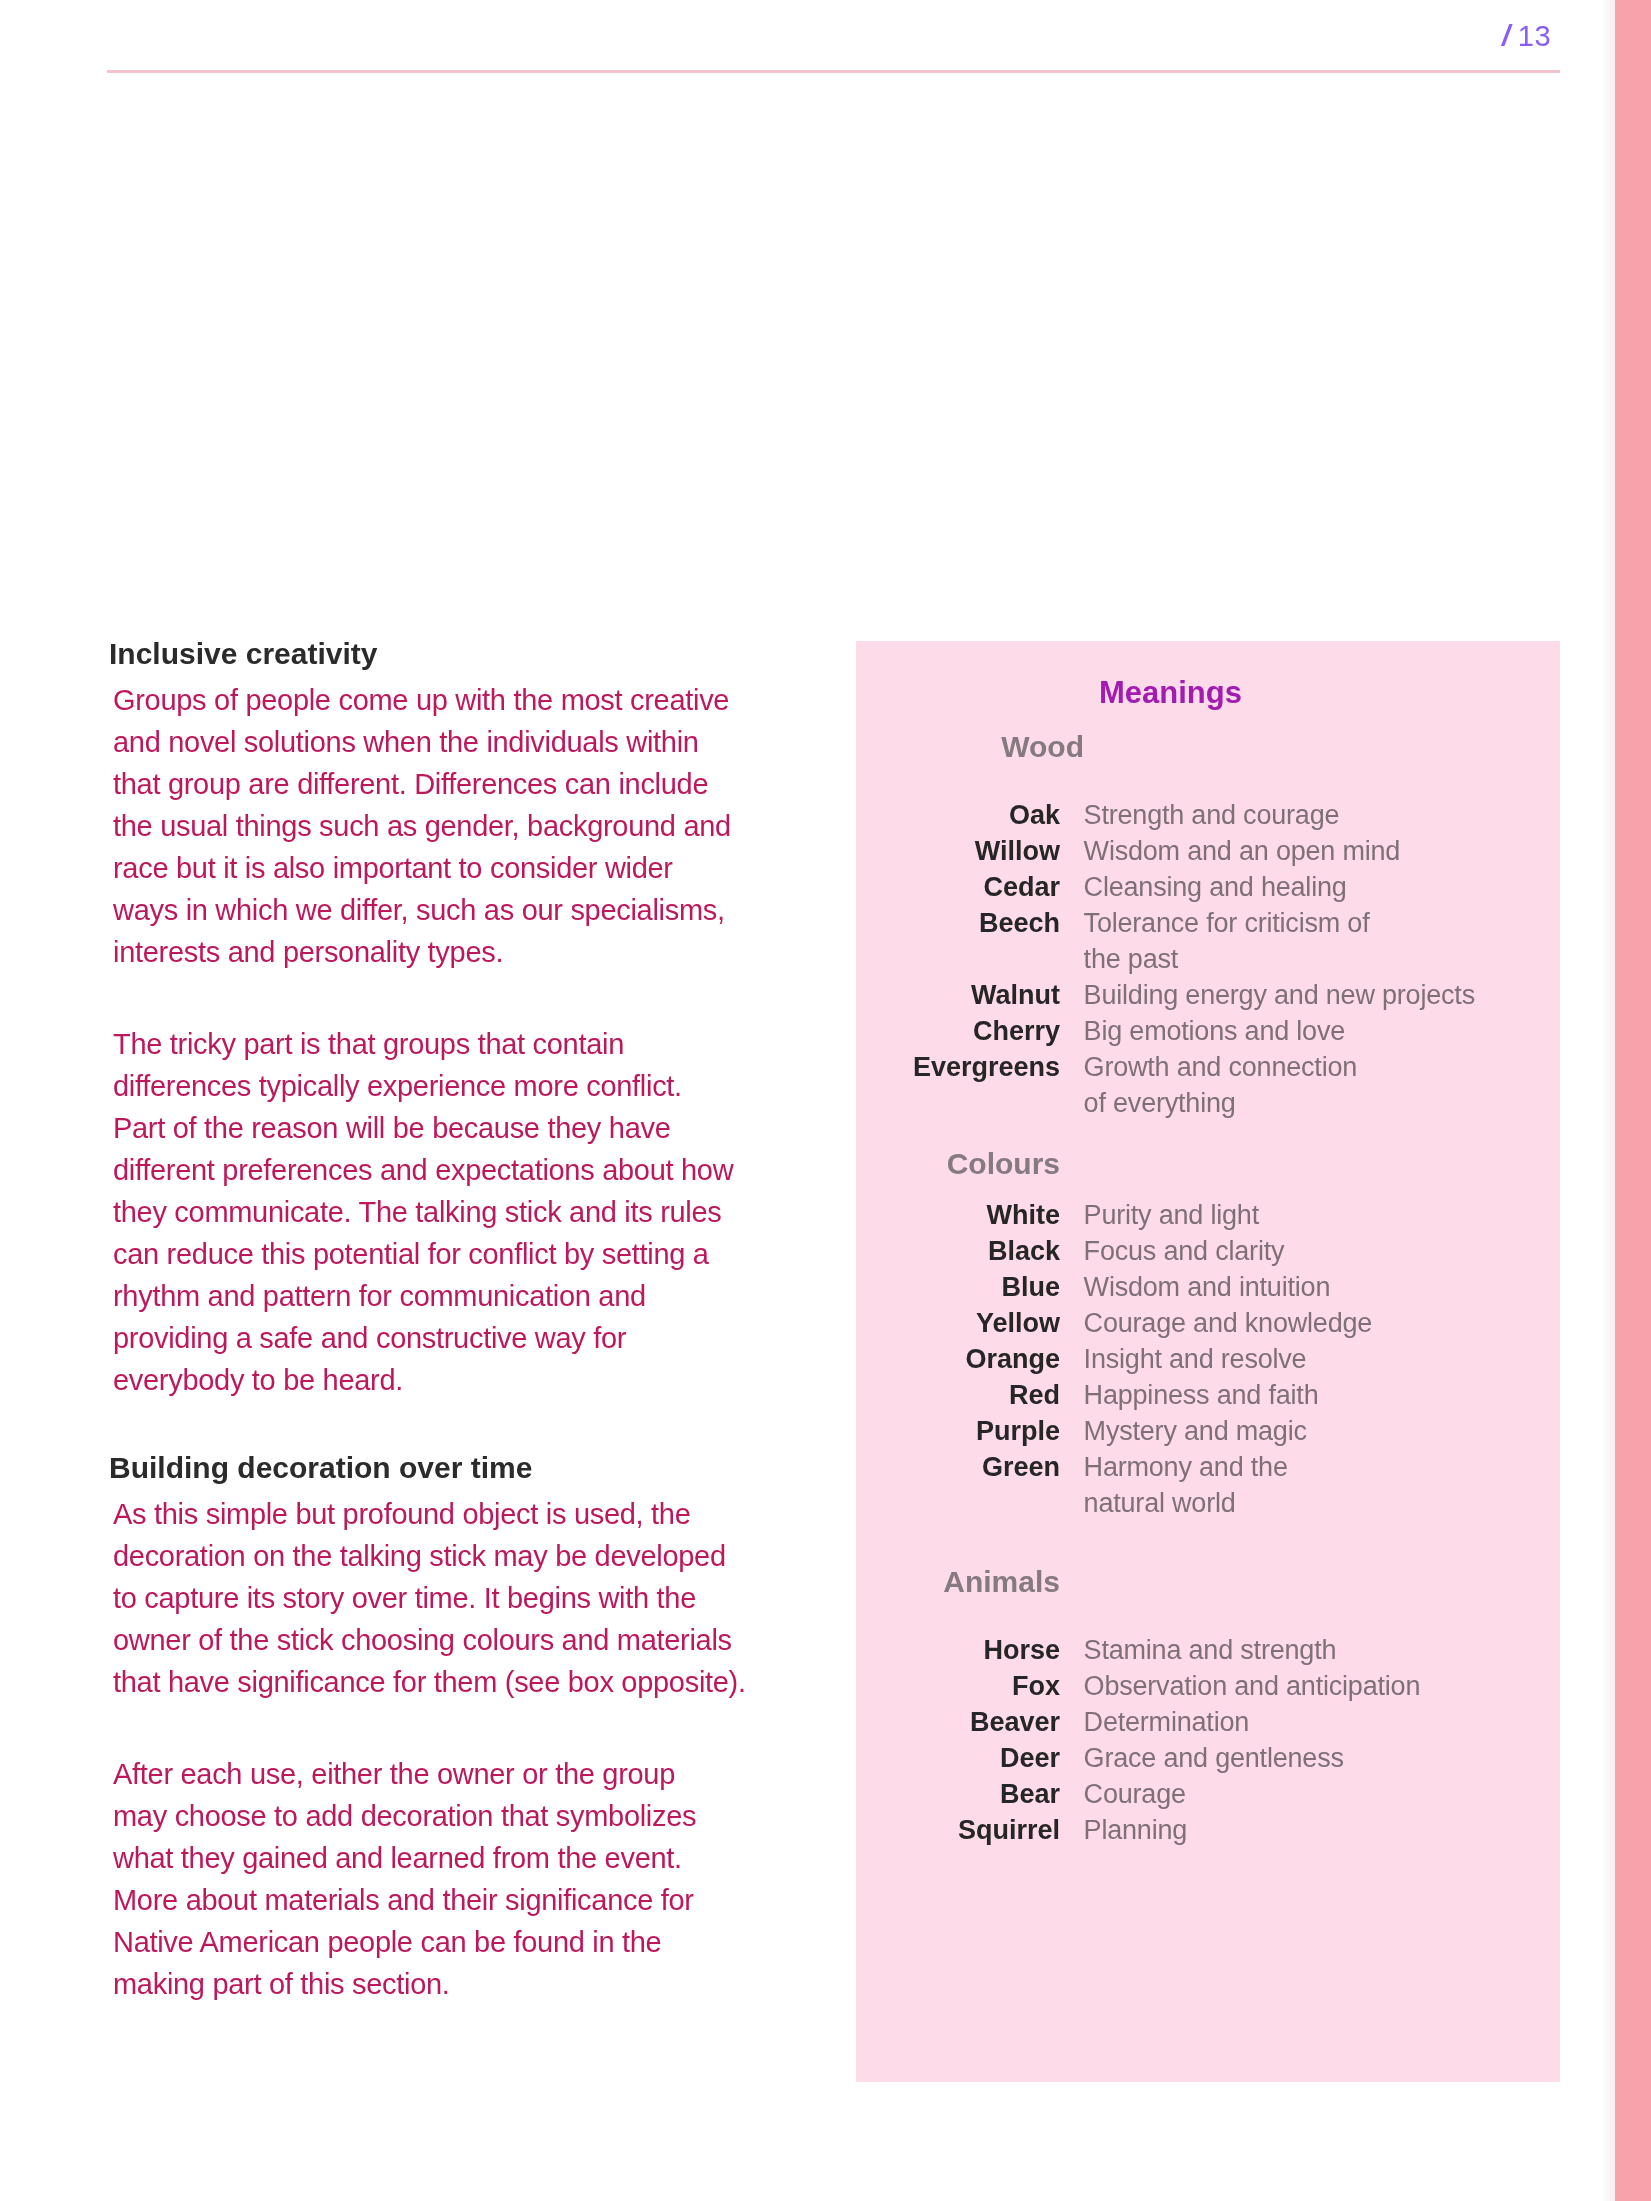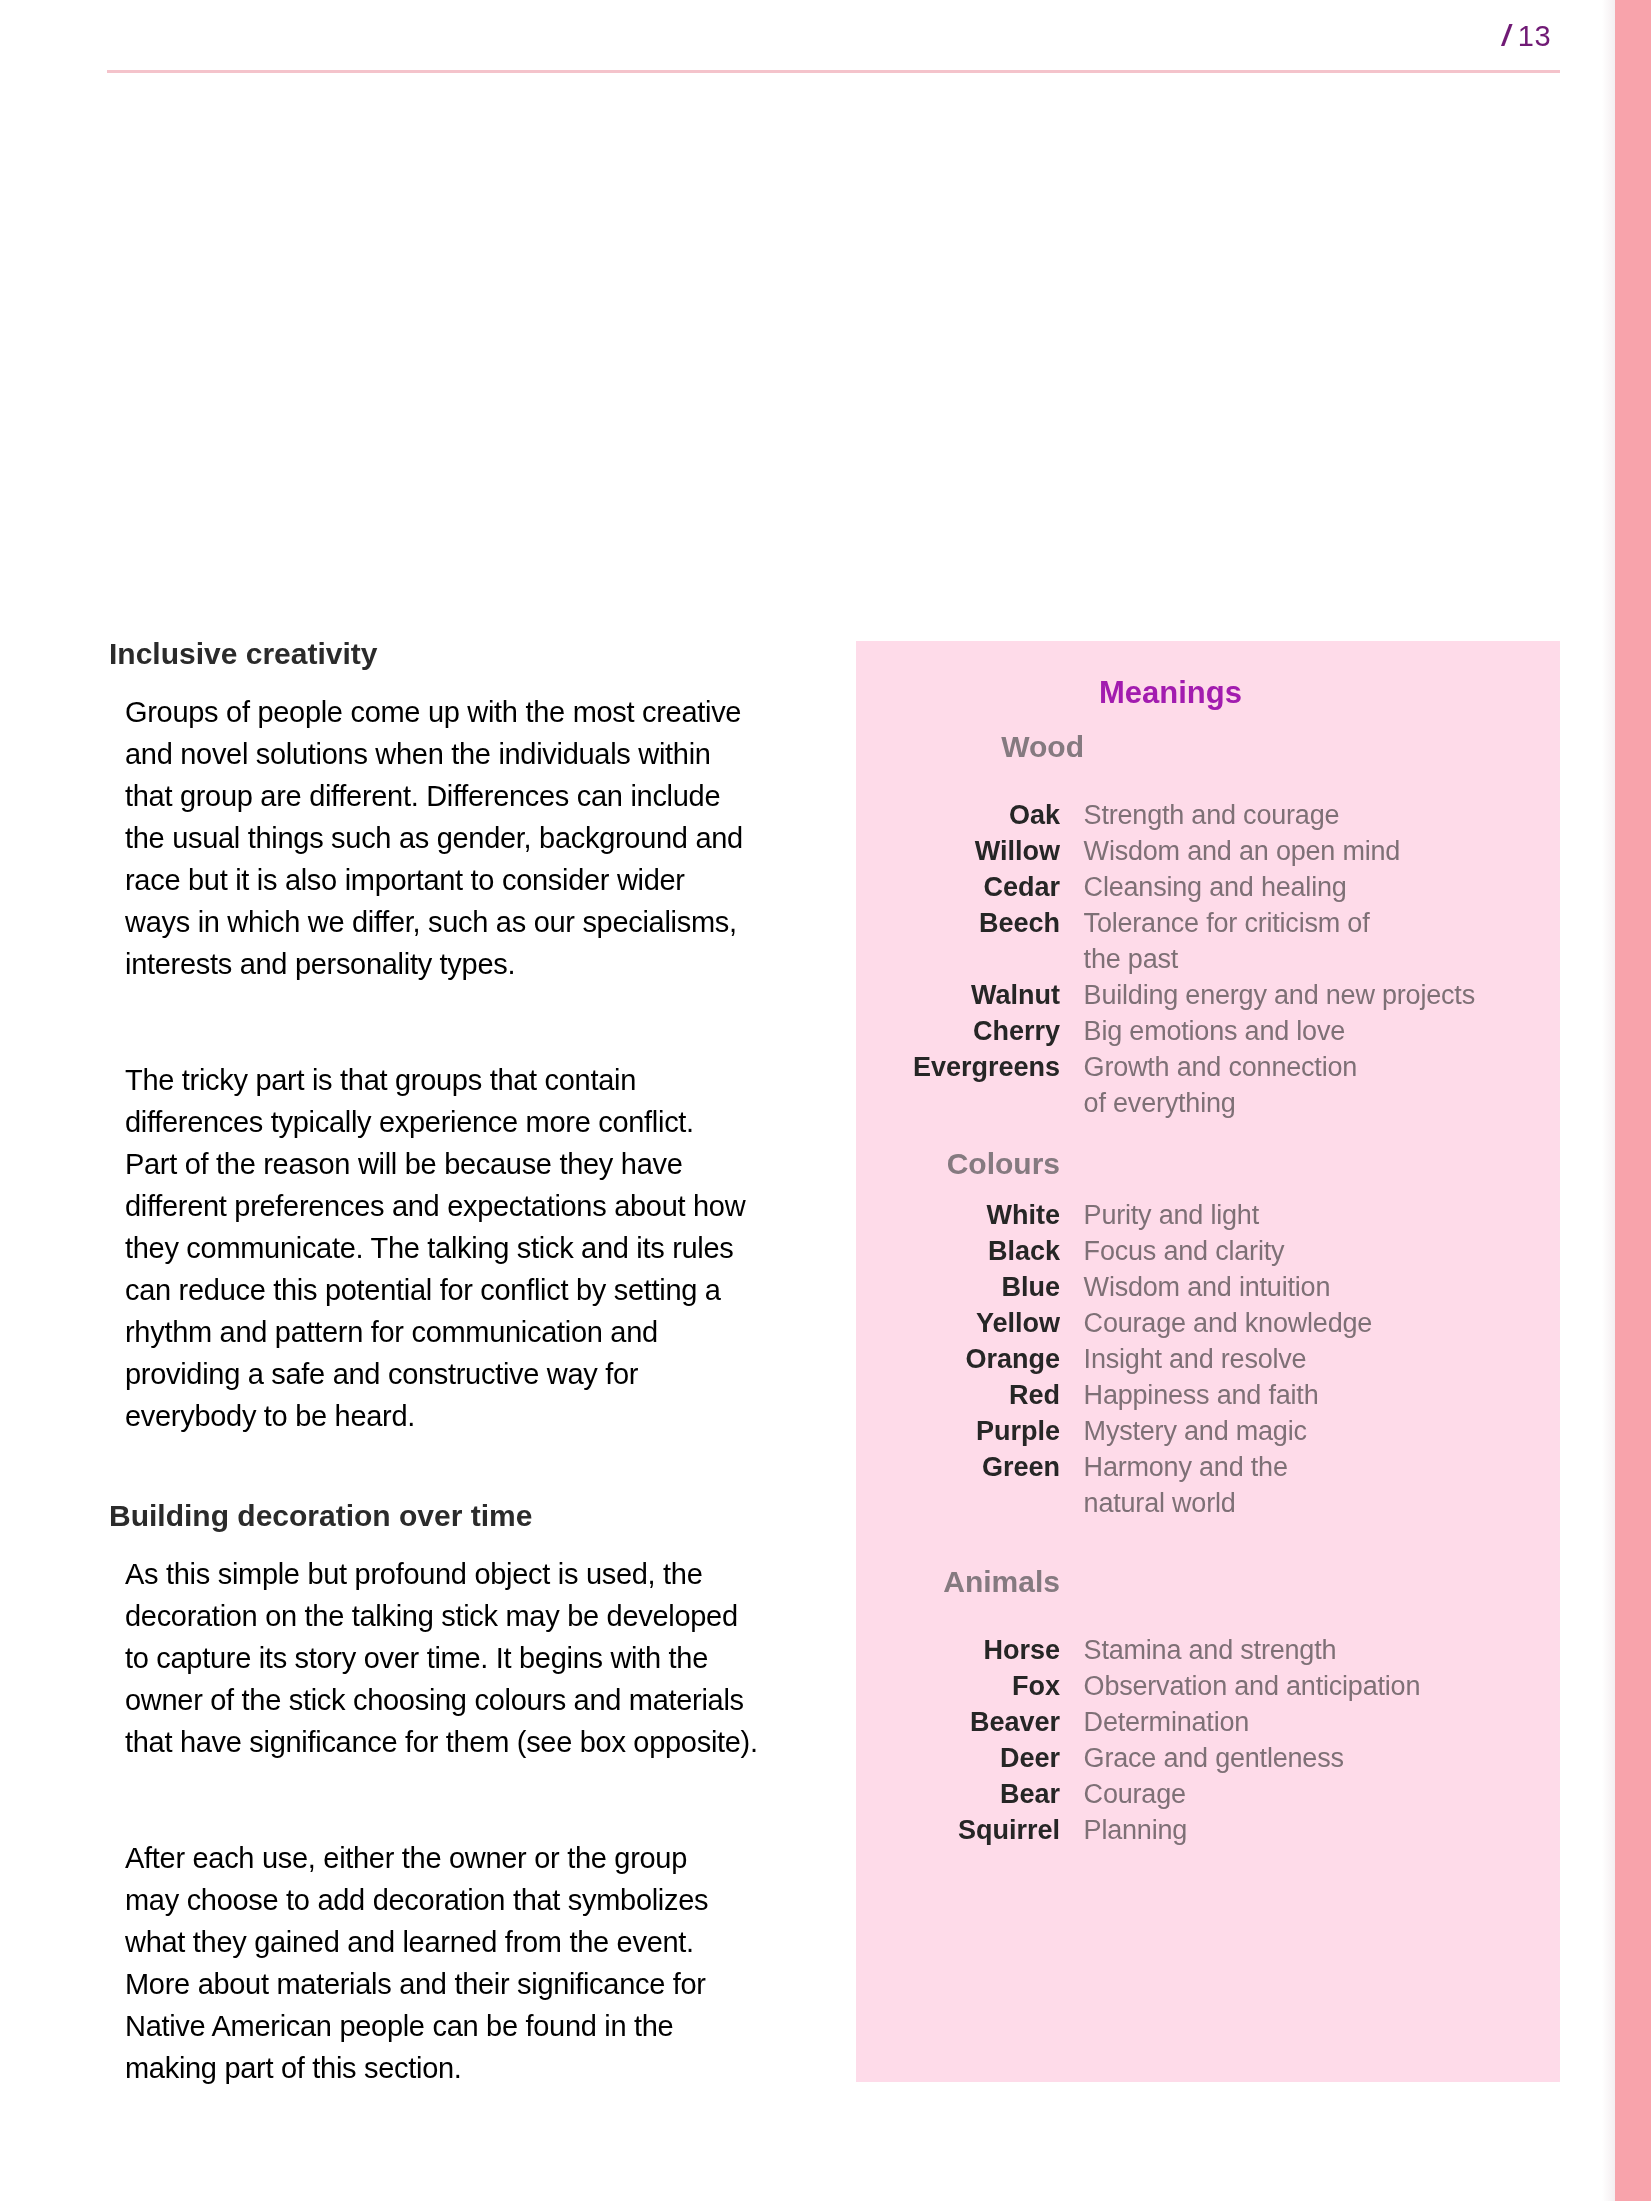--- a/index.html
+++ b/index.html
@@ -29,21 +29,21 @@
       top: 0;
       width: 12.7px;
       height: 2201px;
       background: linear-gradient(to right, #ffffff, #f4eef0);
     }
     .page-number {
       position: absolute;
       left: 1502px;
       top: 20px;
       font-size: 29px;
-      color: #701a75;
+      color: #8b5cf6;
       letter-spacing: 0.5px;
       text-align: center;
     }
     .page-number .slash {
       font-weight: bold;
       font-style: italic;
       margin-right: 7.3px;
     }
     .header-rule {
       position: absolute;
@@ -64,22 +64,22 @@
     .section-heading {
       font-size: 30px;
       font-weight: bold;
       color: #2b2b2b;
       line-height: 42px;
       margin: 0;
     }
     .body-para {
       font-size: 29px;
       line-height: 42px;
-      color: #000000;
-      margin: 16px;
+      color: #be185d;
+      margin: 4px;
       letter-spacing: -0.3px;
       white-space: pre-line;
     }
     .para-gap {
       height: 42px;
     }
 
     
     .meanings-box {
       position: absolute;

